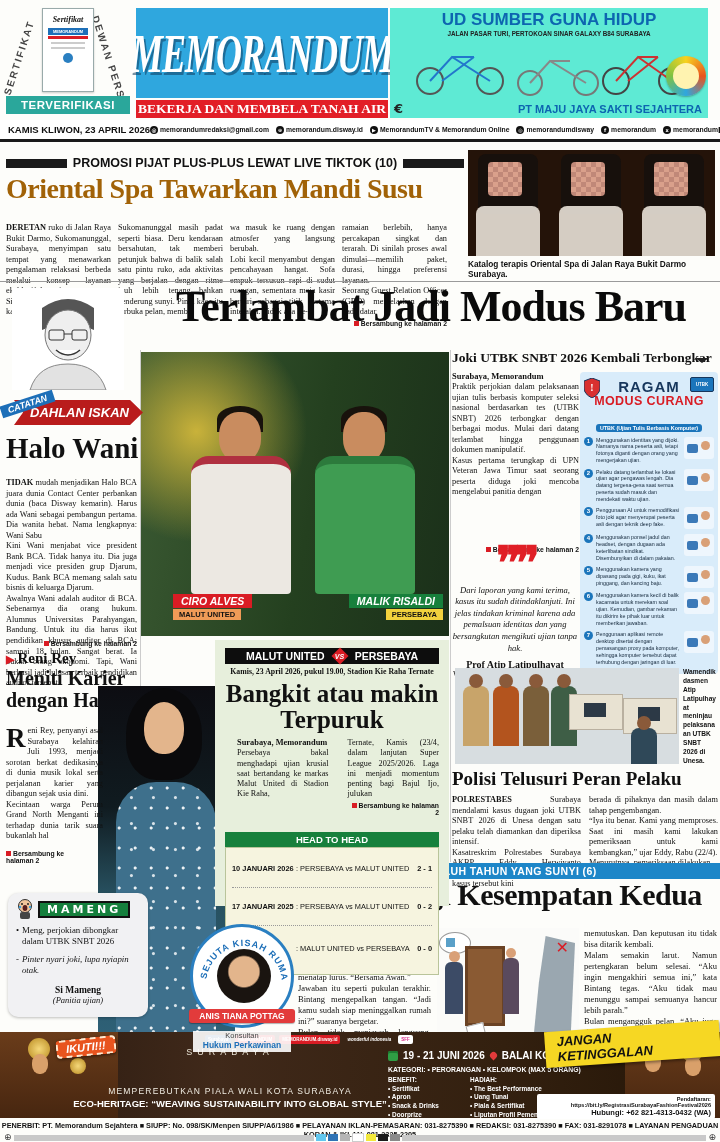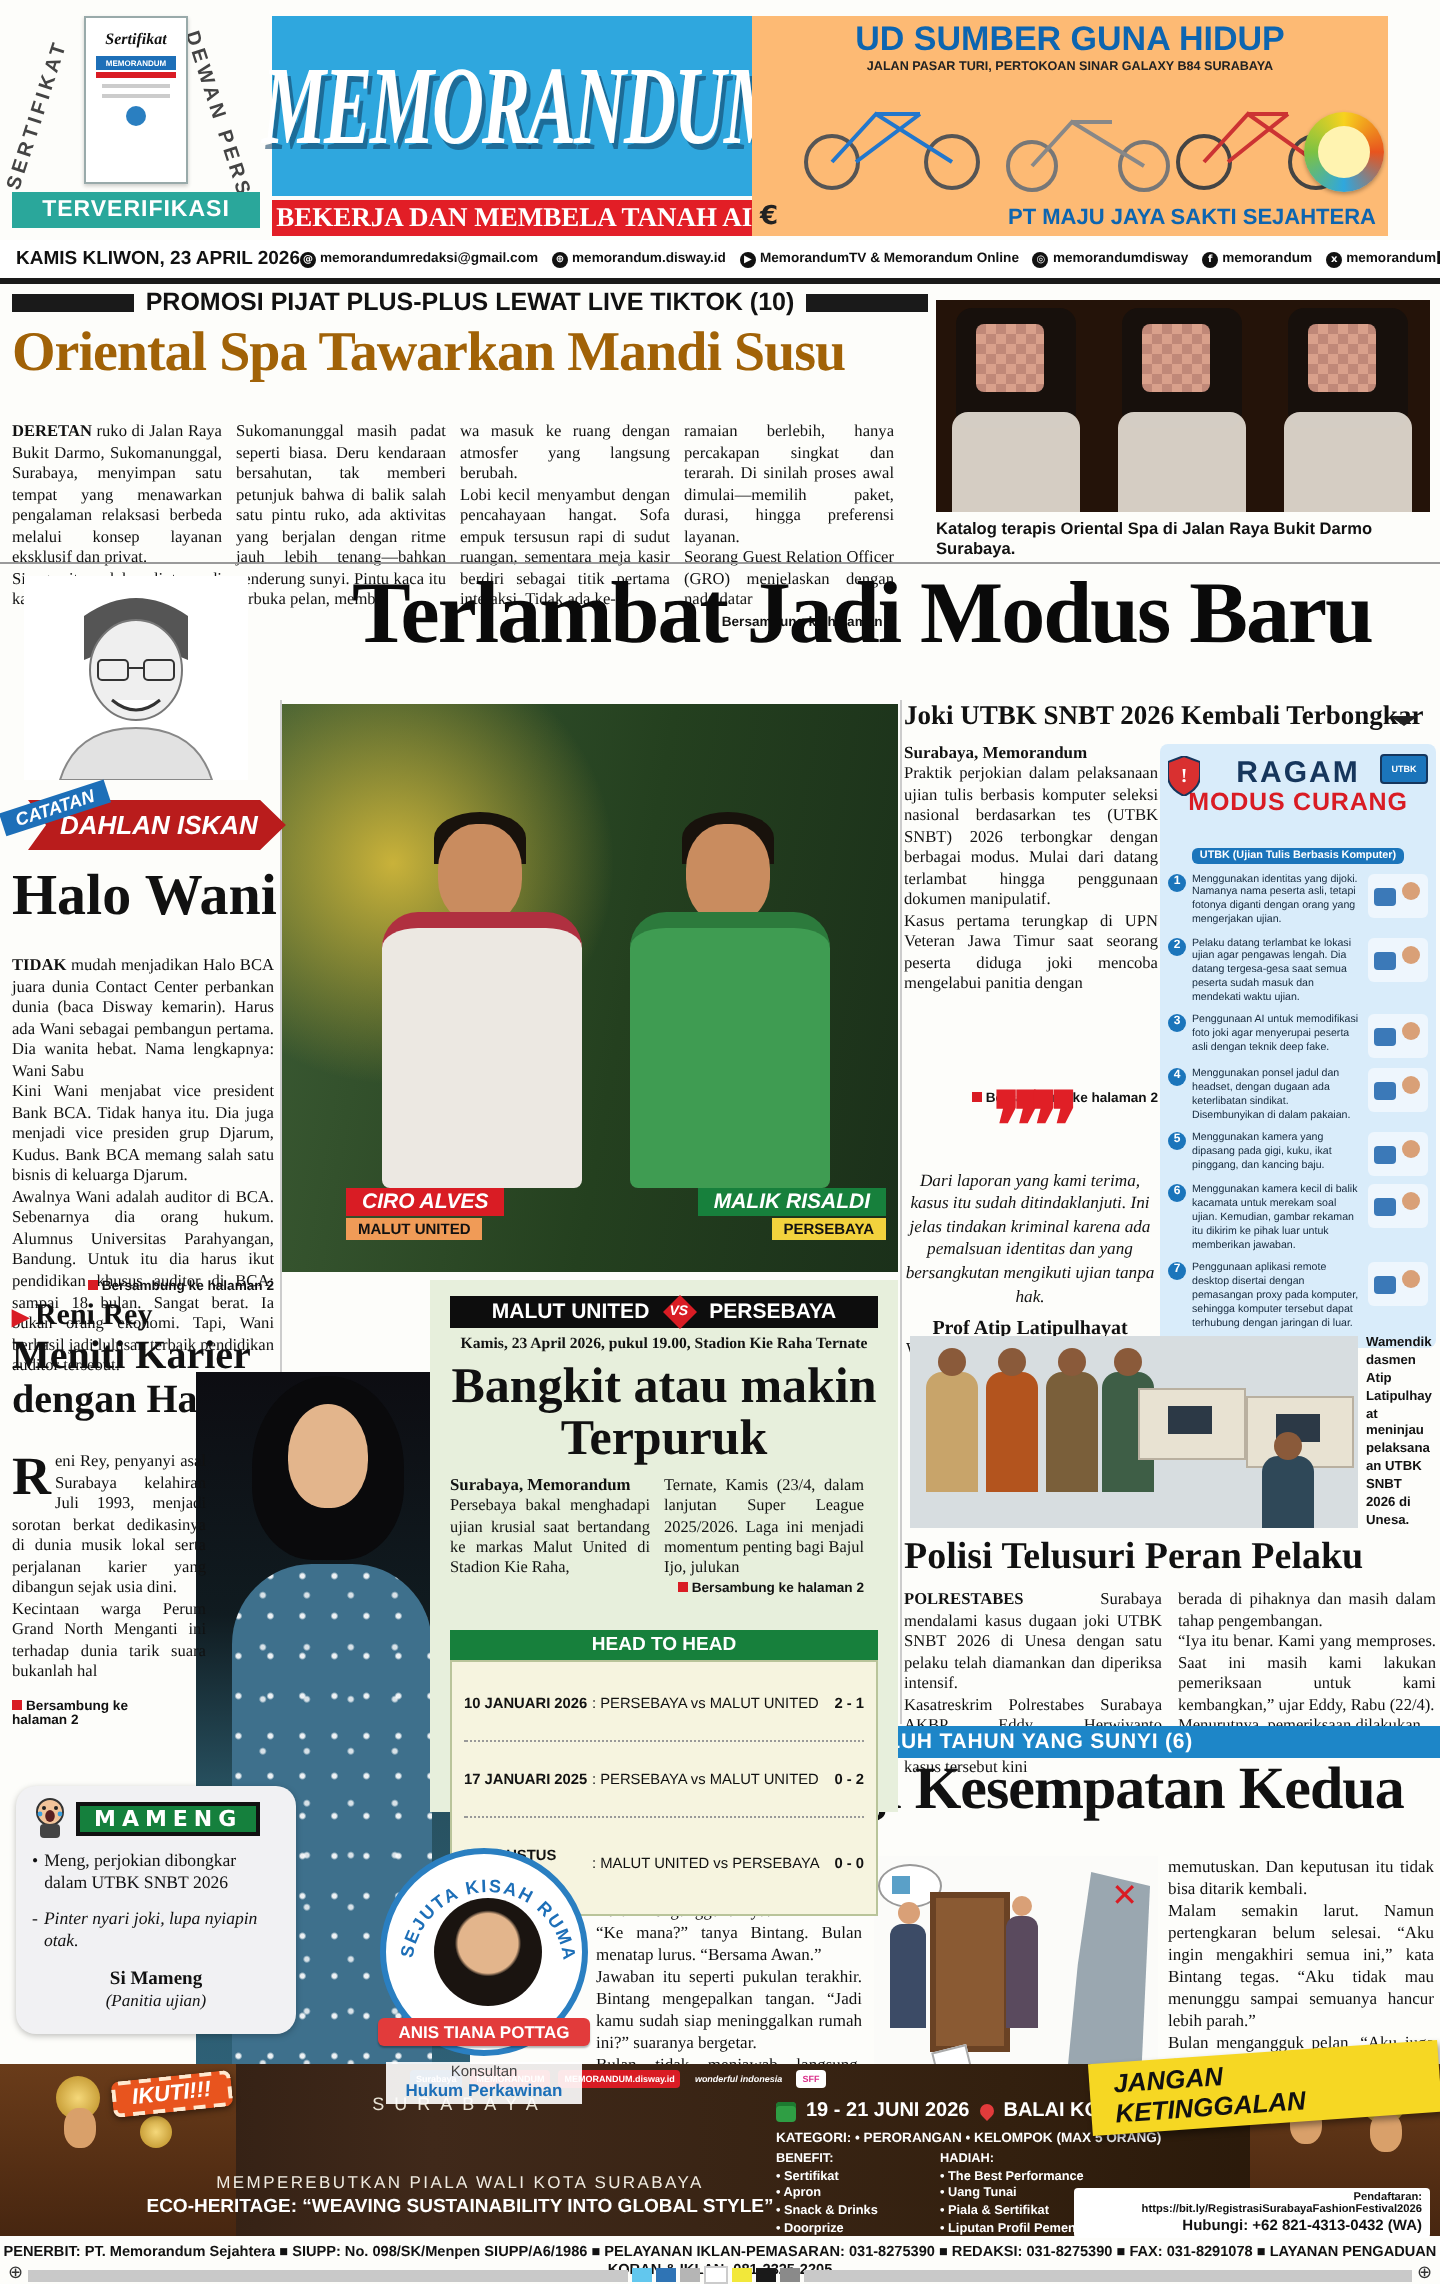--- a/index.html
+++ b/index.html
@@ -18,36 +18,36 @@
   .cert-red{margin:0 auto;width:40px;height:3px;background:#d91c24;}
   .cert-line{margin:3px auto 0;width:34px;height:2px;background:#ccc;}
   .cert-seal{margin:4px auto 0;width:10px;height:10px;border-radius:50%;background:#2a7fc1;}
   .cert-ribbon{position:absolute;left:0px;top:88px;width:124px;height:18px;background:#2aa79b;color:#fff;
                font:bold 11.5px "Liberation Sans",sans-serif;display:flex;align-items:center;justify-content:center;letter-spacing:.5px;}
   .logo-box{left:136px;top:8px;width:252px;height:90px;background:#2fa7de;display:flex;align-items:center;justify-content:center;}
   .logo-text{font:bold italic 36px "Liberation Serif",serif;color:#fff;letter-spacing:-1px;
              transform:scaleY(1.55);text-shadow:2px 2px 0 rgba(15,60,95,.55);}
   .tagline{left:136px;top:100px;width:252px;height:18px;background:#e21e26;color:#fff;
            font:bold 13.5px "Liberation Serif",serif;display:flex;align-items:center;justify-content:center;}
-  .ad{left:376px;top:8px;width:318px;height:110px;background:#fdba74;}
+  .ad{left:390px;top:8px;width:318px;height:110px;background:#5eead4;}
   .ad-title{text-align:center;color:#0d65b0;font:bold 17px "Liberation Sans",sans-serif;margin-top:2px;}
   .ad-sub{text-align:center;font:bold 6.3px "Liberation Sans",sans-serif;color:#222;}
   .ad-badge{position:absolute;right:2px;top:48px;width:40px;height:40px;border-radius:50%;
             background:conic-gradient(#f7d21e,#e8541e,#2fa7de,#7dc242,#f7d21e);box-shadow:0 1px 2px rgba(0,0,0,.3);}
   .ad-badge::after{content:"";position:absolute;left:7px;top:7px;width:26px;height:26px;border-radius:50%;background:#fff3b0;}
   .ad-euro{position:absolute;left:4px;bottom:2px;font:bold 13px "DejaVu Sans",sans-serif;color:#222;}
   .ad-co{position:absolute;right:6px;bottom:3px;color:#0d65b0;font:bold 11px "Liberation Sans",sans-serif;}
   .dateline{left:0;top:120px;width:720px;height:22px;border-bottom:3px solid #1a1a1a;background:#fff;
             display:flex;align-items:center;justify-content:space-between;padding:0 8px;box-sizing:border-box;}
   .dl-date,.dl-price{font:bold 9.5px "Liberation Sans",sans-serif;white-space:nowrap;}
   .dl-social{display:flex;gap:7px;align-items:center;}
   .si{display:flex;gap:2px;align-items:center;font:bold 6.8px "Liberation Sans",sans-serif;white-space:nowrap;}
   .si .ic{width:8px;height:8px;border-radius:50%;background:#111;color:#fff;font:bold 5px/8px "DejaVu Sans",sans-serif;text-align:center;}
   
-  .spa{left:6px;top:144px;width:458px;}
+  .spa{left:6px;top:156px;width:458px;}
   .spa-kick{display:flex;align-items:center;gap:6px;}
   .spa-kick .bar{flex:1;height:9px;background:#1a1a1a;}
   .spa-kick .txt{font:bold 12.5px "Liberation Sans",sans-serif;white-space:nowrap;}
   .spa-head{font:bold 28px "Liberation Serif",serif;letter-spacing:-.5px;white-space:nowrap;margin-top:3px;color:#a16207;}
   .spa-cols{display:flex;gap:7px;margin-top:18px;}
   .col{font:8.3px/1.27 "Liberation Serif",serif;text-align:justify;white-space:pre-line;width:105px;}
   .lead-b{font-weight:bold;}
   .cont{font:bold 6.8px "Liberation Sans",sans-serif;text-align:right;margin-top:2px;}
   .sq{display:inline-block;width:5px;height:5px;background:#d91c24;margin-right:2px;}
   .spa-photo{left:468px;top:150px;width:247px;height:106px;background:#241309;overflow:hidden;}
@@ -98,21 +98,21 @@
   .lab-left .l1{background:#d91c24;} .lab-left .l2{background:#f09b57;}
   .lab-right{text-align:right;} .lab-right .l1{background:#17803c;} .lab-right .l2{background:#f2d23d;margin-left:auto;}
   
   .match-panel{left:215px;top:640px;width:234px;height:266px;background:#e7efdc;z-index:2;padding-top:8px;box-sizing:border-box;}
   .mp-bar{margin:0 auto;width:214px;height:16px;background:#0d0d0d;color:#fff;display:flex;align-items:center;justify-content:center;gap:9px;font:bold 10.5px "Liberation Sans",sans-serif;}
   .vs-d{width:12px;height:12px;background:#d91c24;transform:rotate(45deg);display:flex;align-items:center;justify-content:center;}
   .vs-t{transform:rotate(-45deg);font:bold italic 7px "Liberation Sans",sans-serif;color:#fff;}
   .mp-sched{text-align:center;font:bold 7.8px "Liberation Serif",serif;margin-top:3px;}
   .mp-head{text-align:center;font:bold 25px/1.02 "Liberation Serif",serif;margin-top:5px;}
   .mp-cols{display:flex;gap:7px;padding:0 10px;margin-top:6px;}
-  .mp-col{width:100px;font:8.2px/1.25 "Liberation Serif",serif;text-align:justify;white-space:pre-line;}
+  .mp-col{width:100px;font:8.2px/1.25 "Liberation Serif",serif;text-align:justify;white-space:pre-line;margin-left:12px;}
   .mp-dl{font:bold 8.4px "Liberation Serif",serif;}
   .h2h{margin:6px auto 0;width:214px;}
   .h2h-head{background:#17803c;color:#fff;text-align:center;font:bold 9.5px "Liberation Sans",sans-serif;padding:2px 0;}
   .h2h-body{background:#f6f4df;border:1px solid #b9c49a;padding:2px 6px;}
   .h2h-row{display:flex;align-items:center;font:7.4px "Liberation Sans",sans-serif;padding:14px 0;border-bottom:1px dotted #999;}
   .h2h-row:last-child{border-bottom:none;}
   .h2h-date{font-weight:bold;width:64px;}
   .h2h-vs{flex:1;}
   .h2h-score{font-weight:bold;}
   

